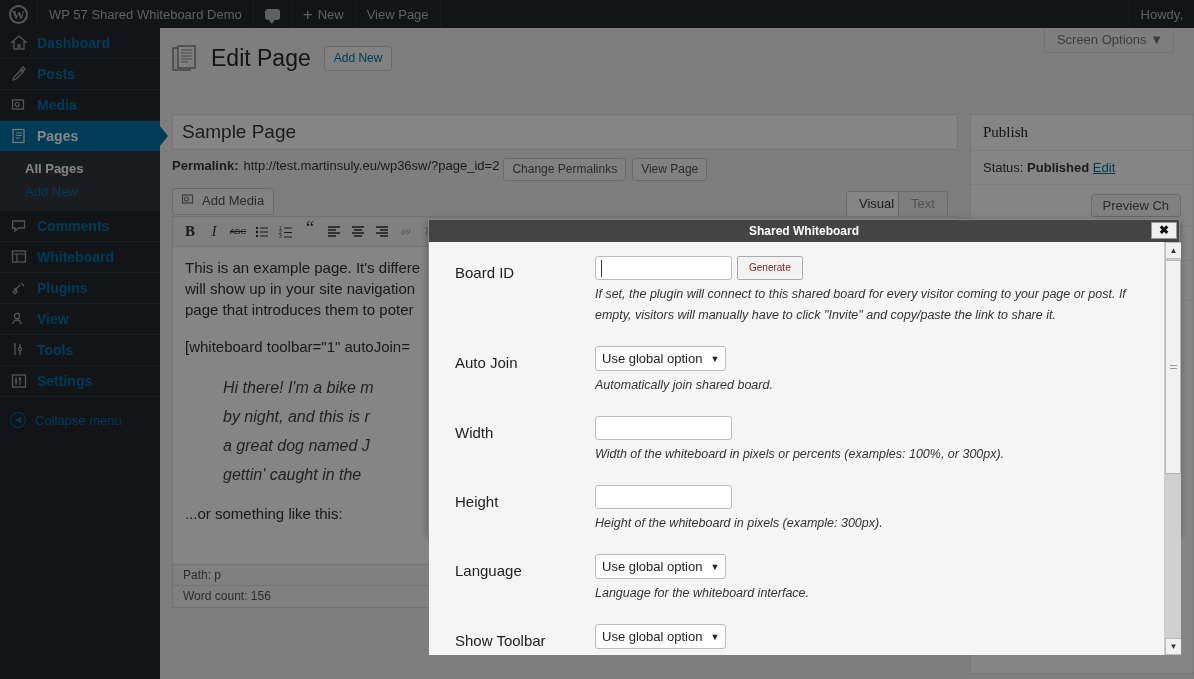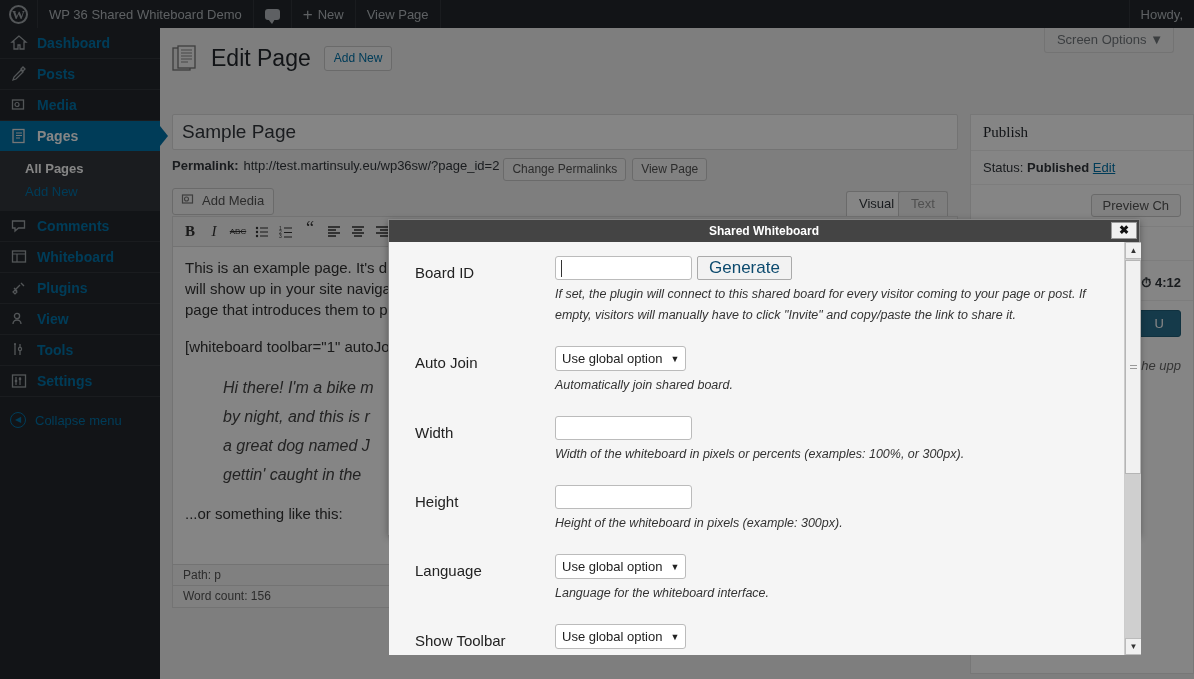--- a/index.html
+++ b/index.html
@@ -200,21 +200,21 @@
   }
 
   
   #dim-overlay {
     position:absolute; top:0; left:0; width:1194px; height:679px;
     background:rgba(0,0,0,0.48); z-index:10;
   }
 
   
   #modal {
-    position:absolute; left:388px; top:219px; width:752px; height:316px;
+    position:absolute; left:428px; top:219px; width:752px; height:316px;
     background:#f5f5f5; border:1px solid #888; z-index:20;
     box-shadow:0 2px 7px rgba(0,0,0,.35);
   }
   #modal-title {
     height:22px; background:#444; color:#fff; font-size:12px;
     font-weight:bold; text-align:center; line-height:22px; position:relative;
   }
   #modal-close {
     position:absolute; right:2px; top:2px; width:26px; height:17px;
     background:#f0f0f0; border:1px solid #999; color:#111;
@@ -238,21 +238,21 @@
     width:137px; height:24px; background:#fff; border:1px solid #bbb;
     border-radius:3px; padding:2px 4px; font-size:13px; color:#222;
     position:relative;
   }
   .f-input .caret {
     position:absolute; left:5px; top:3px; width:1px; height:17px;
     background:#333;
   }
   .gen-btn {
     background:#f2f2f2; border:1px solid #aaa; border-radius:2px;
-    padding:3px 11px; font-size:17px; color:#0c4a6e; margin-left:5px;
+    padding:3px 11px; font-size:10px; color:#7f1d1d; margin-left:5px;
     height:24px; line-height:16px;
   }
   .f-select {
     display:inline-flex; align-items:center; justify-content:space-between;
     min-width:122px; height:25px; background:#fff; border:1px solid #bbb;
     border-radius:3px; padding:2px 6px; font-size:13px; color:#222;
   }
   .f-select .arr { font-size:9px; margin-left:8px; }
   .fdesc {
     font-style:italic; font-size:12.5px; color:#333; line-height:21px;
@@ -285,21 +285,21 @@
 </head>
 <body>
 
 <div id="adminbar">
   <div class="ab-item ab-logo">
     <span class="wp-logo-circle">
       <span>W</span>
     </span>
   </div>
   <div class="ab-item">
-    <span>WP 36 Shared Whiteboard Demo</span>
+    <span>WP 57 Shared Whiteboard Demo</span>
   </div>
   <div class="ab-item">
     <span class="bubble-icon"></span>
   </div>
   <div class="ab-item">
     <span class="plus-glyph">+</span>
     <span>New</span>
   </div>
   <div class="ab-item">
     <span>View Page</span>

